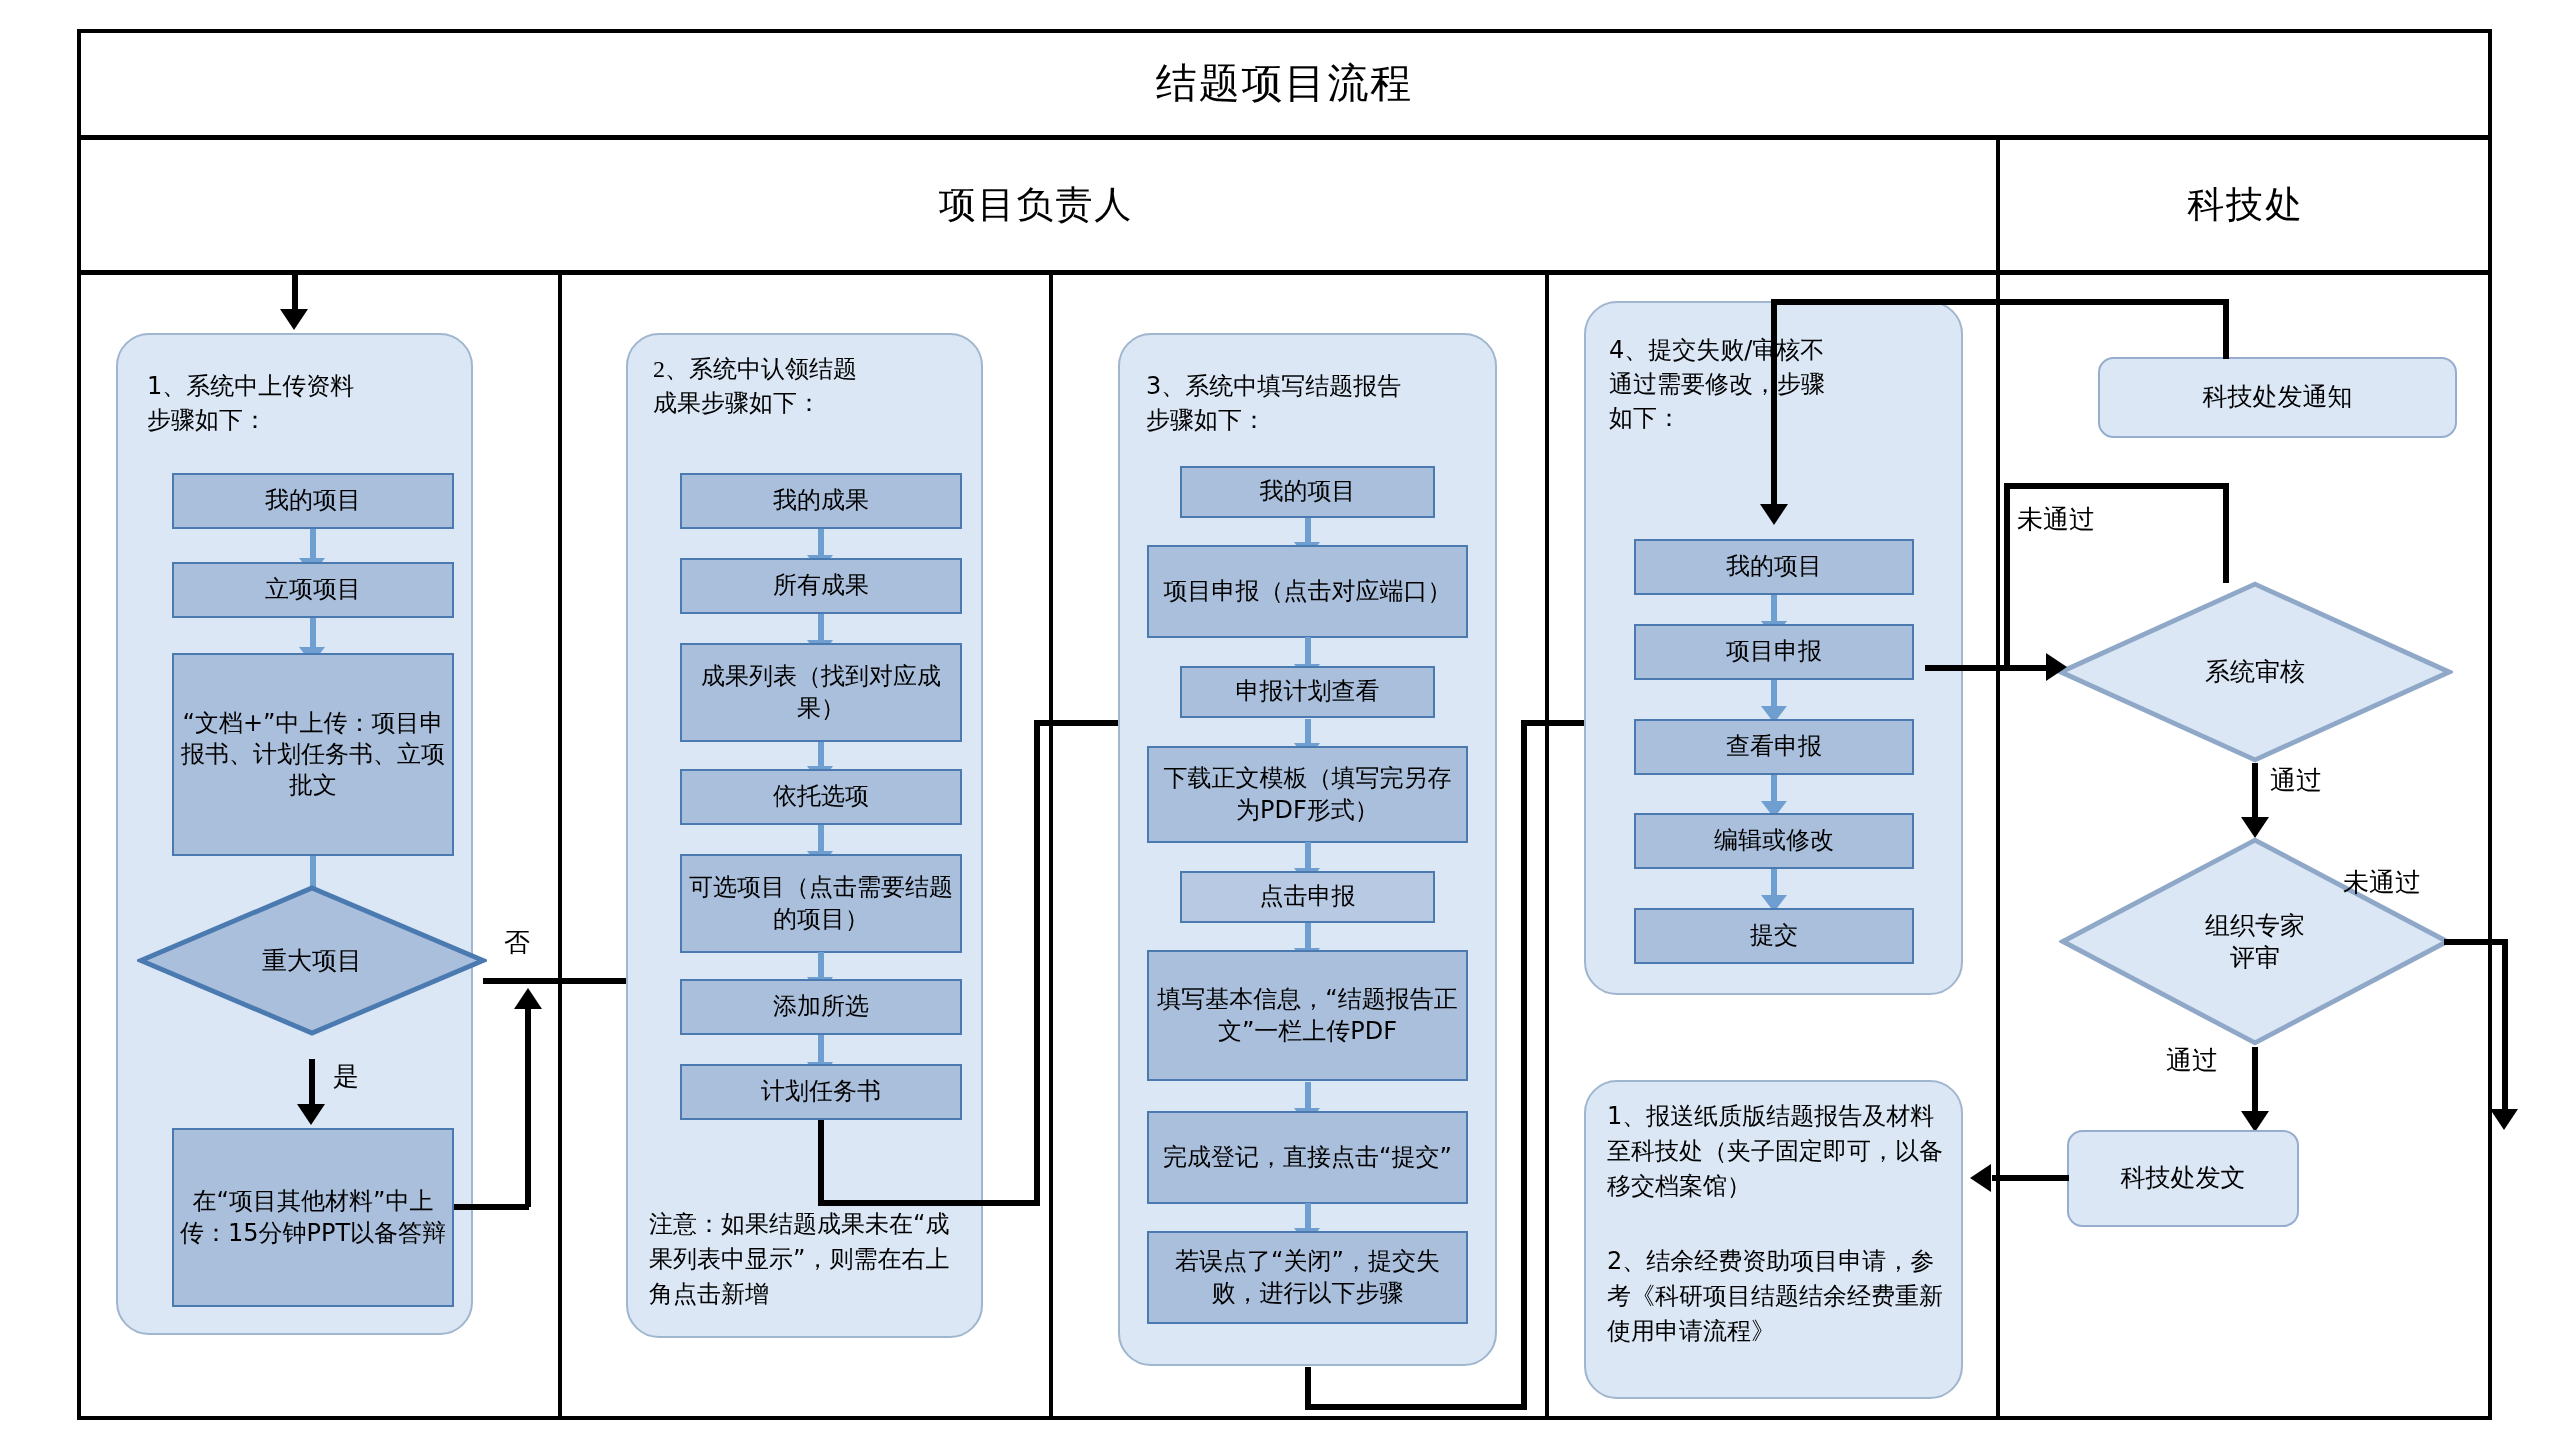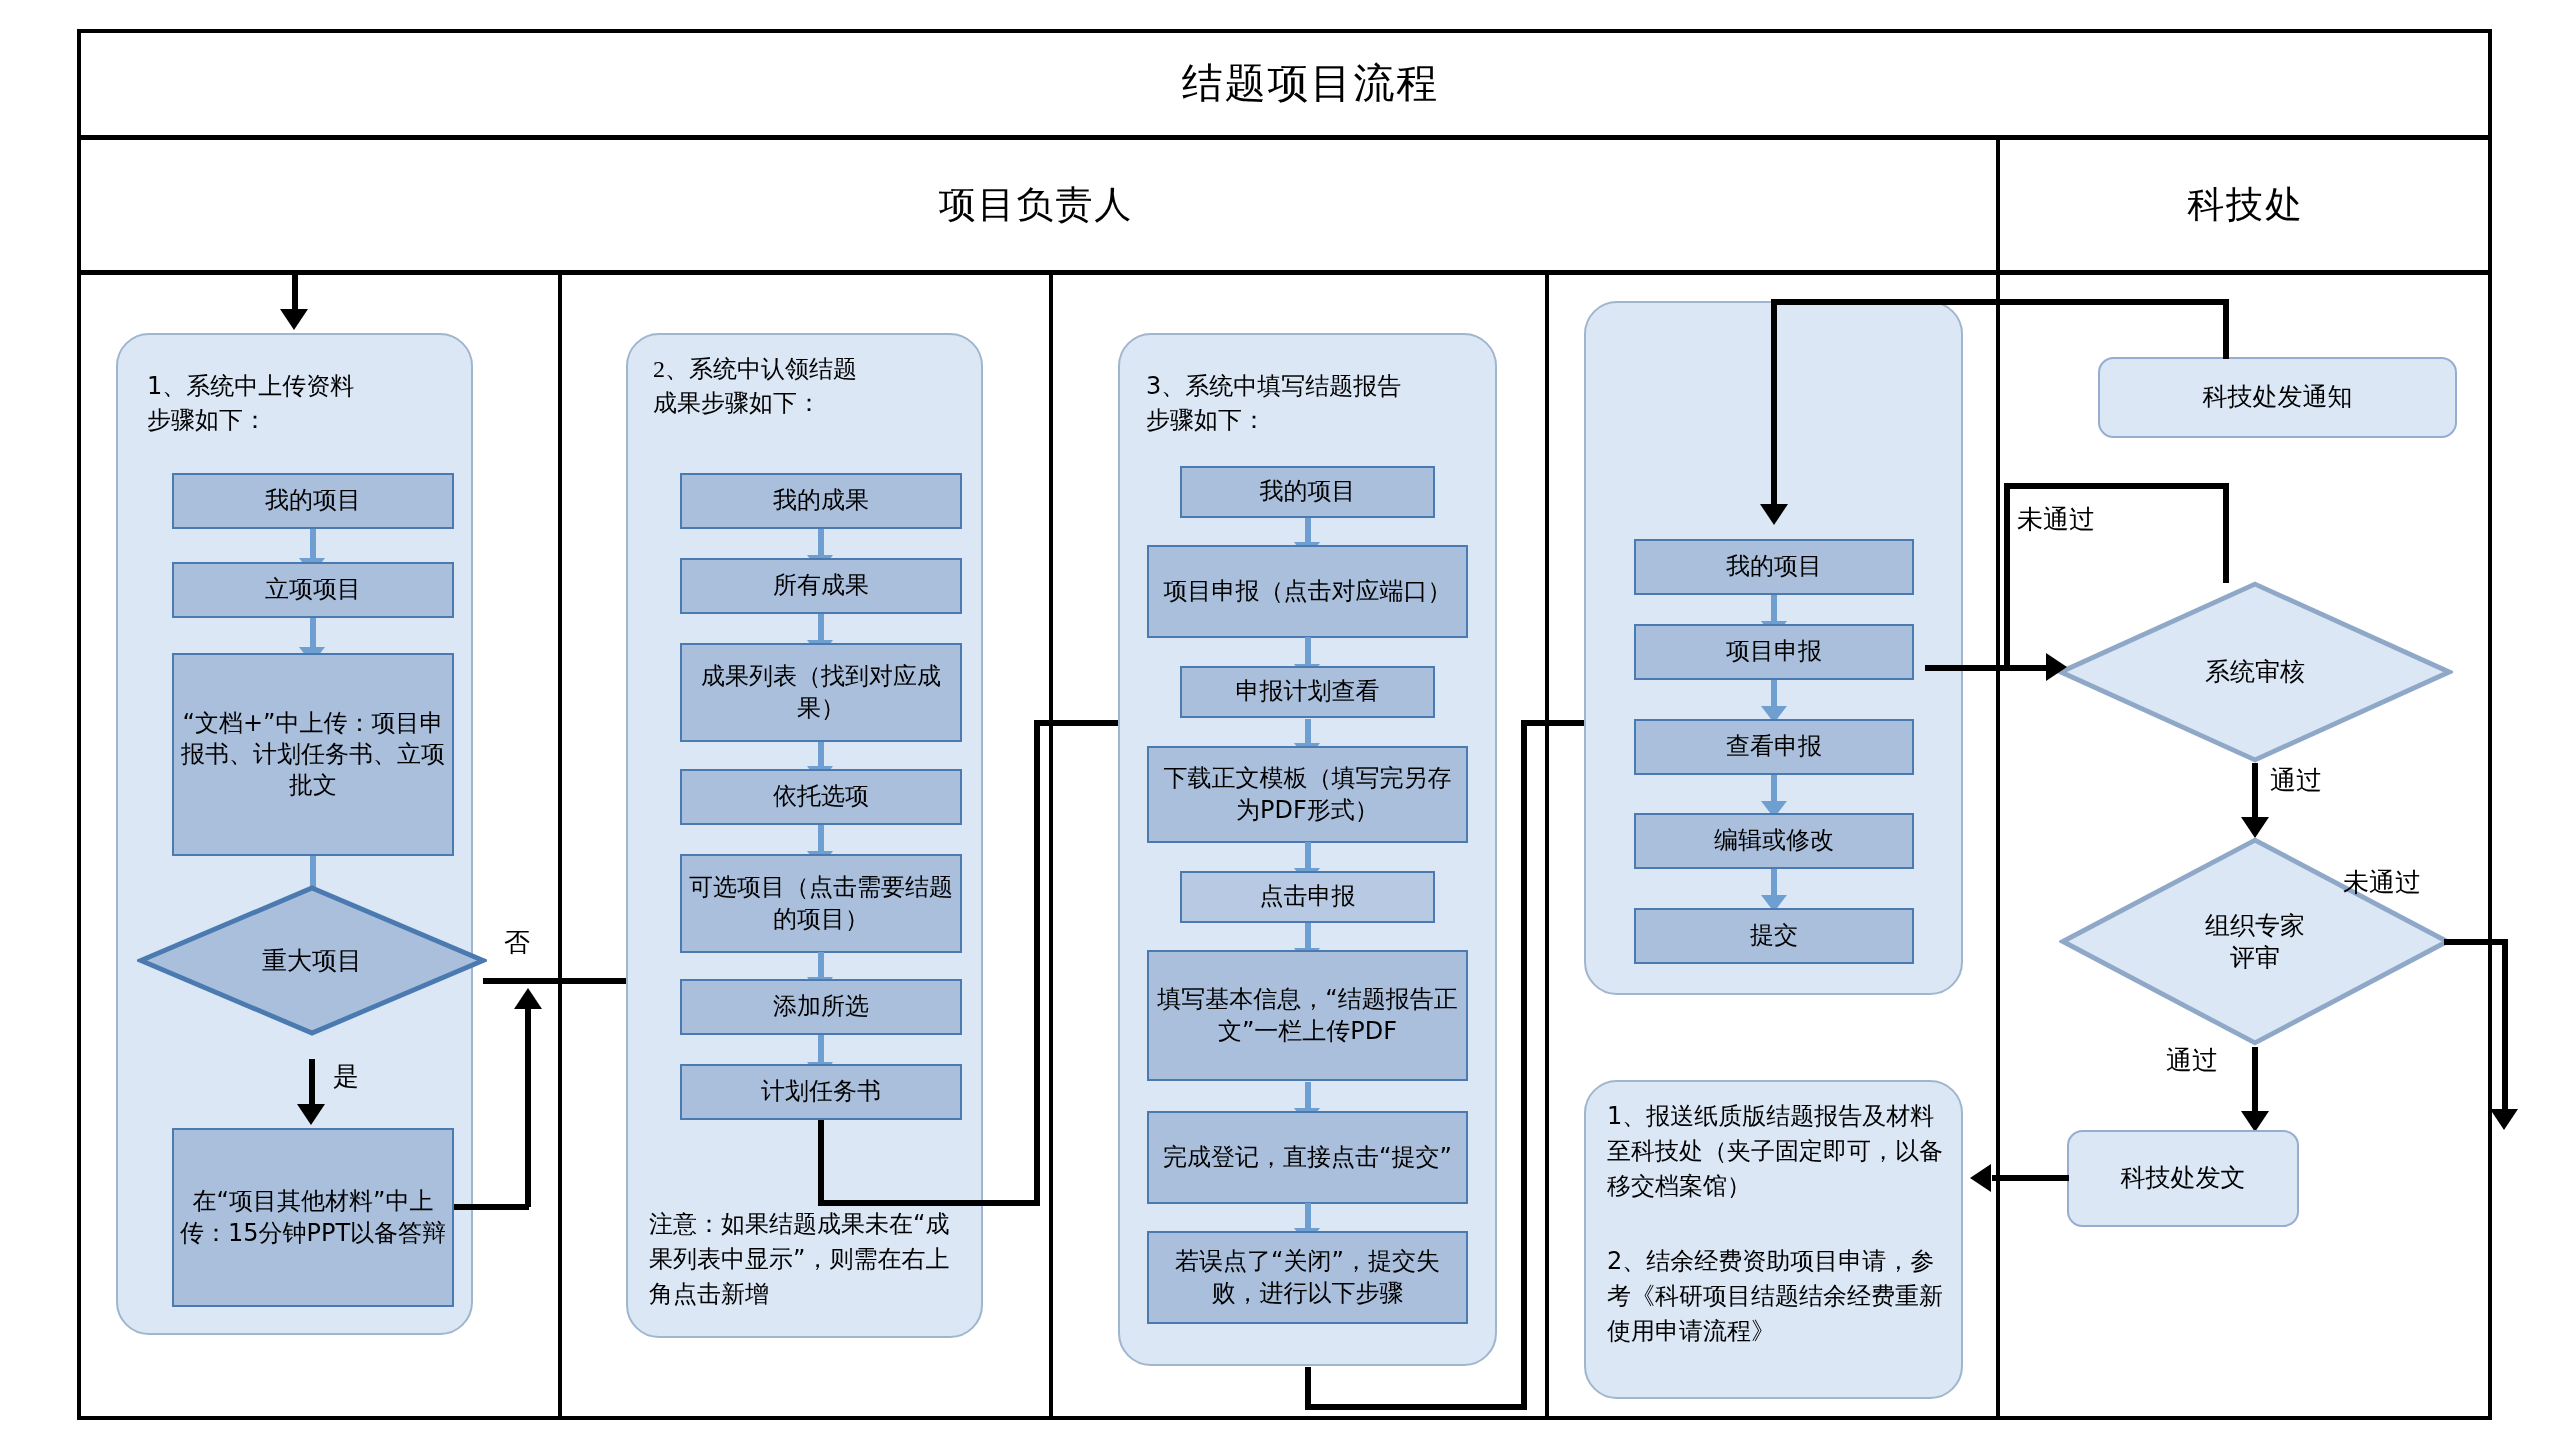--- a/index.html
+++ b/index.html
@@ -4,21 +4,21 @@
 <style>
   html,body{margin:0;padding:0;background:#ffffff;}
   body{font-family:"DejaVu Sans","Liberation Sans",sans-serif;}
   #stage{position:relative;width:2576px;height:1449px;background:#fff;overflow:hidden;}
 
   
   .frame{position:absolute;border:4.8px solid #000;box-sizing:border-box;}
   .vline{position:absolute;background:#000;}
   .hline{position:absolute;background:#000;}
 
-  .title-cell{position:absolute;display:flex;align-items:center;justify-content:center;margin-left:26px;}
+  .title-cell{position:absolute;display:flex;align-items:center;justify-content:center;}
   .title-cell .t{font-size:41px;color:#000;letter-spacing:1.9px;}
 
   .lane-label{position:absolute;display:flex;align-items:center;justify-content:center;}
   .lane-label .t{font-size:37px;color:#000;letter-spacing:1.9px;}
 
   
   .group{position:absolute;background:#dbe7f5;border:2.9px solid #9fb6ce;border-radius:33px;box-sizing:border-box;}
   .group-note{position:absolute;background:#dbe7f5;border:2.9px solid #9fb6ce;border-radius:33px;box-sizing:border-box;}
 
   .grp-head{position:absolute;font-size:24px;line-height:1.42;color:#000;text-align:left;}
@@ -204,20 +204,25 @@
   <div class="pbox" style="left:1147px;top:1231px;width:321px;height:93px;">若误点了“关闭”，提交失败，进行以下步骤</div>
 
   <div class="blk-v" style="left:1305px;top:1367px;height:43px;"></div>
   <div class="blk-h" style="left:1305px;top:1404px;width:222px;"></div>
   <div class="blk-v" style="left:1521px;top:720px;height:688px;"></div>
   <div class="blk-h" style="left:1521px;top:720px;width:89px;"></div>
   <div class="blk-arrow-r" style="left:1607px;top:708px;"></div>
 
   <div class="group" style="left:1584px;top:301px;width:379px;height:694px;"></div>
 
+  <div class="grp-head" style="left:1609px;top:333px;width:348px;">
+    <div>4、提交失败/审核不</div>
+    <div>通过需要修改，步骤</div>
+    <div>如下：</div>
+  </div>
 
   <div class="pbox" style="left:1634px;top:539px;width:280px;height:56px;">我的项目</div>
   <div class="blue-v" style="left:1771px;top:595px;height:31px;"></div>
   <div class="blue-arrow" style="left:1761px;top:621px;"></div>
 
   <div class="pbox" style="left:1634px;top:624px;width:280px;height:56px;">项目申报</div>
   <div class="blue-v" style="left:1771px;top:680px;height:31px;"></div>
   <div class="blue-arrow" style="left:1761px;top:706px;"></div>
 
   <div class="pbox" style="left:1634px;top:719px;width:280px;height:56px;">查看申报</div>

